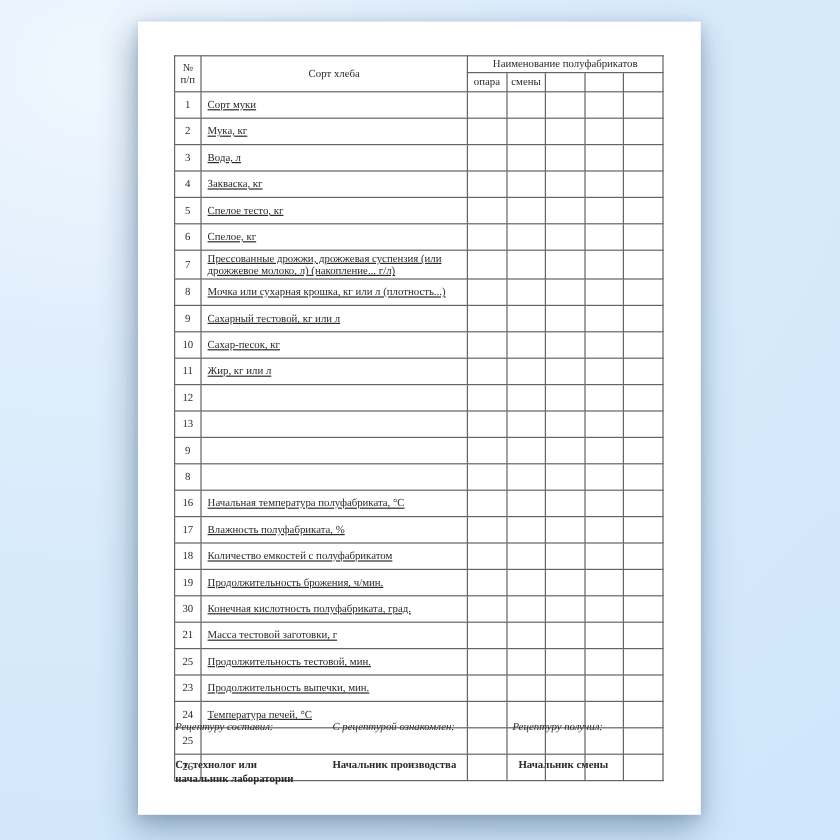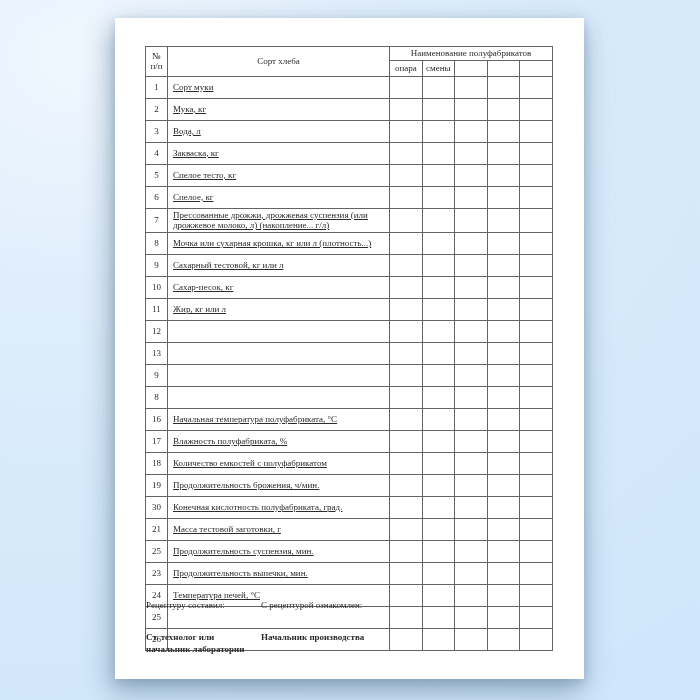--- a/index.html
+++ b/index.html
@@ -43,24 +43,24 @@
   .recipe td.label{ text-align: left; padding: 1px 5px; text-decoration: underline; }
   .recipe td.val  { padding: 1px 2px; }
   .signatures {
     position: absolute;
     left: 31px; top: 582px;
     width: 420px; height: 70px;
     font-size: 9px;
     color: #2b2b2b;
   }
   .sig { position: absolute; top: 0; }
-  .sig .sig-title { display: block; white-space: nowrap; }
+  .sig .sig-title { display: block; white-space: nowrap; font-style: italic; }
   .sig .sig-role  { display: block; margin-top: 22px; white-space: pre-line; line-height: 1.3; font-weight: bold; }
   .sig-1 { left: 0; }
-  .sig-2 { left: 115px; }
+  .sig-2 { left: 131px; }
   .sig-3 { left: 281px; }
   .sig-3 .sig-role { margin-left: 5px; }
 </style>
 </head>
 <body>
 
 <div class="stage">
   <div class="sheet">
 
     <table class="recipe">
@@ -272,21 +272,21 @@
             <td class="num">21</td>
             <td class="label">Масса тестовой заготовки, г</td>
             <td class="val"></td>
             <td class="val"></td>
             <td class="val"></td>
             <td class="val"></td>
             <td class="val"></td>
           </tr>
           <tr>
             <td class="num">25</td>
-            <td class="label">Продолжительность суспензия, мин.</td>
+            <td class="label">Продолжительность тестовой, мин.</td>
             <td class="val"></td>
             <td class="val"></td>
             <td class="val"></td>
             <td class="val"></td>
             <td class="val"></td>
           </tr>
           <tr>
             <td class="num">23</td>
             <td class="label">Продолжительность выпечки, мин.</td>
             <td class="val"></td>
@@ -328,16 +328,20 @@
     <div class="signatures">
       <div class="sig sig-1">
         <span class="sig-title">Рецептуру составил:</span>
         <span class="sig-role">Ст. технолог или
 начальник лаборатории</span>
       </div>
       <div class="sig sig-2">
         <span class="sig-title">С рецептурой ознакомлен:</span>
         <span class="sig-role">Начальник производства</span>
       </div>
+      <div class="sig sig-3">
+        <span class="sig-title">Рецептуру получил:</span>
+        <span class="sig-role">Начальник смены</span>
+      </div>
     </div>
 
   </div>
 </div>
 
 </body></html>

